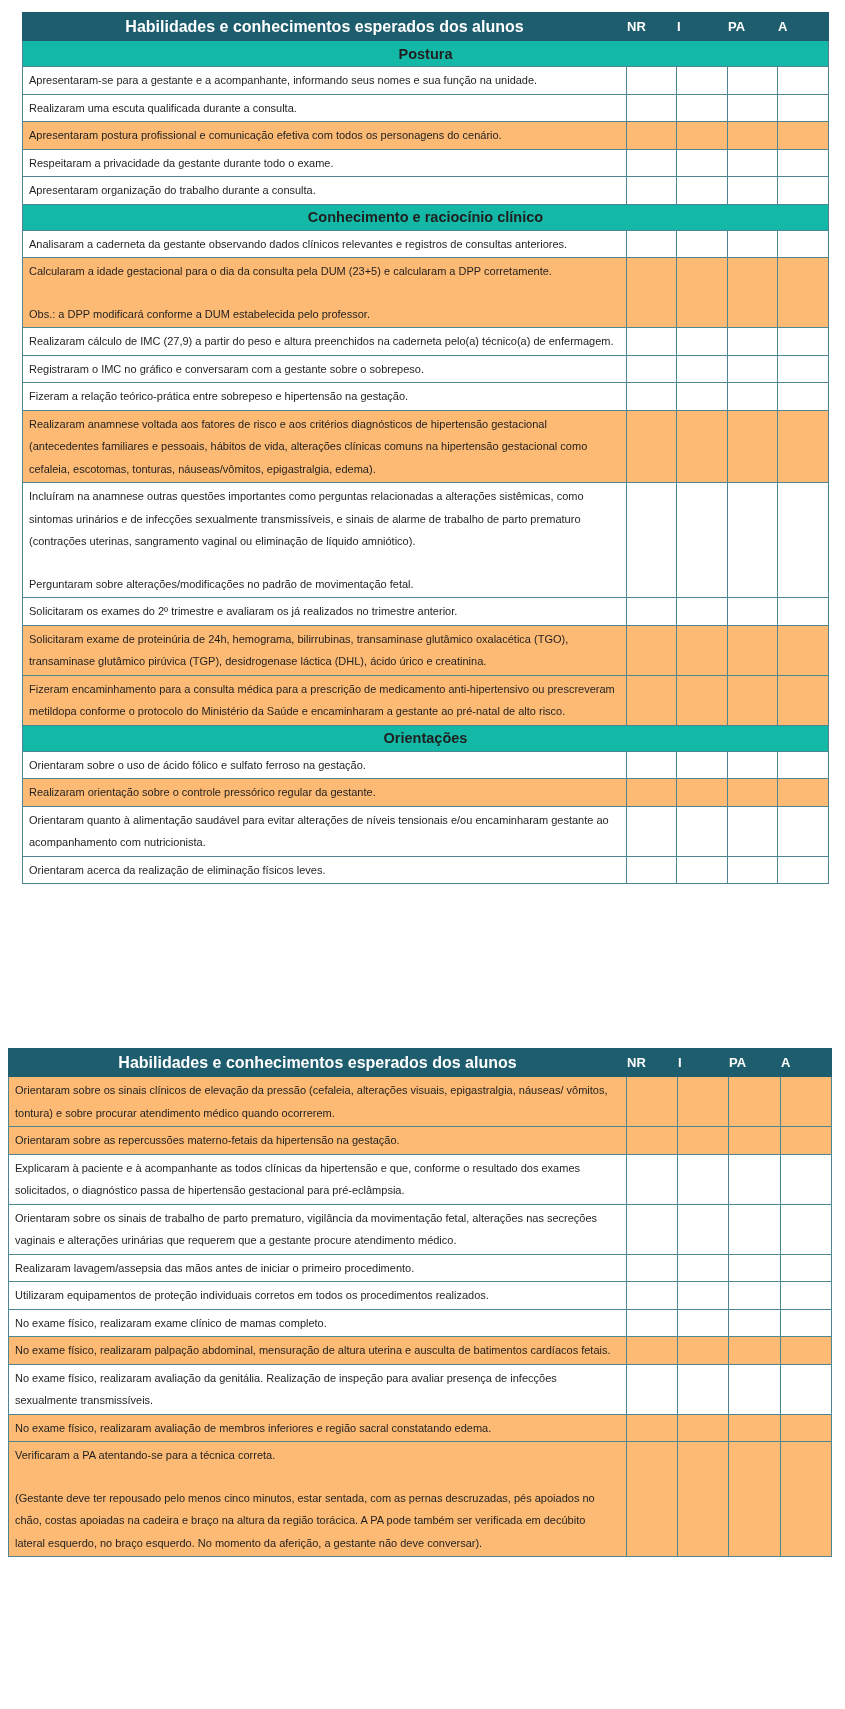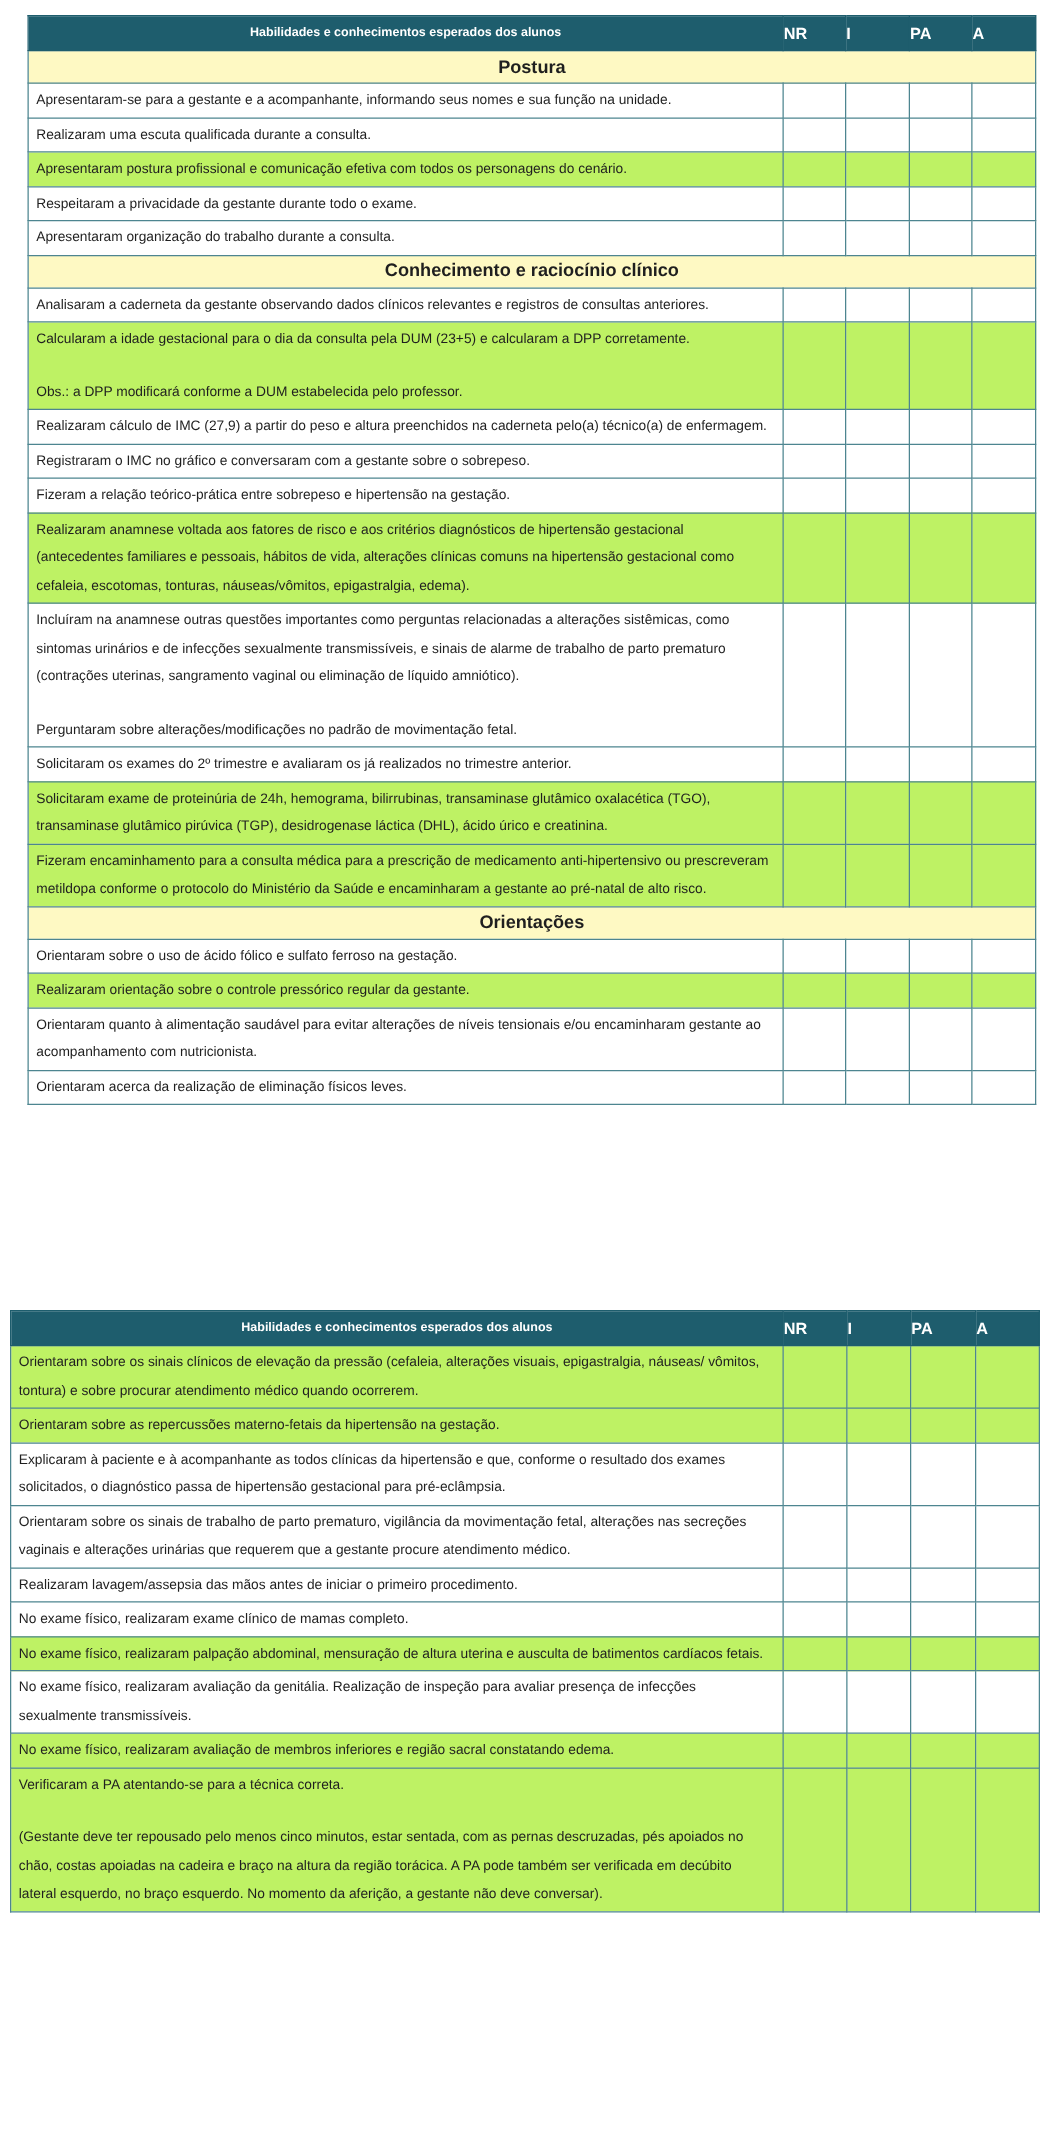--- a/index.html
+++ b/index.html
@@ -3,27 +3,27 @@
 <meta charset="utf-8">
 <style>
   html, body { margin: 0; padding: 0; background: #ffffff; }
   body { width: 845px; height: 1709px; position: relative; overflow: hidden;
          font-family: "Liberation Sans", "DejaVu Sans", sans-serif; color: #1f1f1f; }
   .tbl { position: absolute; border-collapse: collapse; table-layout: fixed; }
   #t1 { left: 22px; top: 12px; width: 806px; }
   #t2 { left: 8px; top: 1048px; width: 823px; }
   .clip1 { position: absolute; left: 0; top: 0; width: 845px; height: 1048px; overflow: hidden; }
   .tbl td, .tbl th { border: 1px solid #4d8590; padding: 0; }
-  .tbl th { background: #1e5d6d; color: #ffffff; font-weight: bold; font-size: 10px; height: 27px;
+  .tbl th { background: #1e5d6d; color: #ffffff; font-weight: bold; font-size: 16px; height: 27px;
             border-color: #1e5d6d; }
   .tbl th.main { text-align: center; }
   .tbl th.sc { text-align: left; font-size: 13px; }
-  .tbl td.sec { background: #fef9c3; text-align: center; font-weight: bold; font-size: 14.5px; height: 25px; }
+  .tbl td.sec { background: #14b8a6; text-align: center; font-weight: bold; font-size: 14.5px; height: 25px; }
   .tbl td.desc { font-size: 11px; line-height: 22.5px; padding: 2px 8px 2px 6px; vertical-align: top; }
-  .tbl tr.shade td { background: #bef264; }
+  .tbl tr.shade td { background: #fdba74; }
   .tbl td.box { background: transparent; }
   .para { display: block; }
   .para + .para { margin-top: 20px; }
 </style>
 </head>
 <body>
 
 <div class="clip1">
   <table class="tbl" id="t1">
     <colgroup>
@@ -287,20 +287,29 @@
         <td class="desc">
           <span class="para">Realizaram lavagem/assepsia das mãos antes de iniciar o primeiro procedimento.</span>
         </td>
         <td class="box"></td>
         <td class="box"></td>
         <td class="box"></td>
         <td class="box"></td>
       </tr>
       <tr>
         <td class="desc">
+          <span class="para">Utilizaram equipamentos de proteção individuais corretos em todos os procedimentos realizados.</span>
+        </td>
+        <td class="box"></td>
+        <td class="box"></td>
+        <td class="box"></td>
+        <td class="box"></td>
+      </tr>
+      <tr>
+        <td class="desc">
           <span class="para">No exame físico, realizaram exame clínico de mamas completo.</span>
         </td>
         <td class="box"></td>
         <td class="box"></td>
         <td class="box"></td>
         <td class="box"></td>
       </tr>
       <tr class="shade">
         <td class="desc">
           <span class="para">No exame físico, realizaram palpação abdominal, mensuração de altura uterina e ausculta de batimentos cardíacos fetais.</span>

